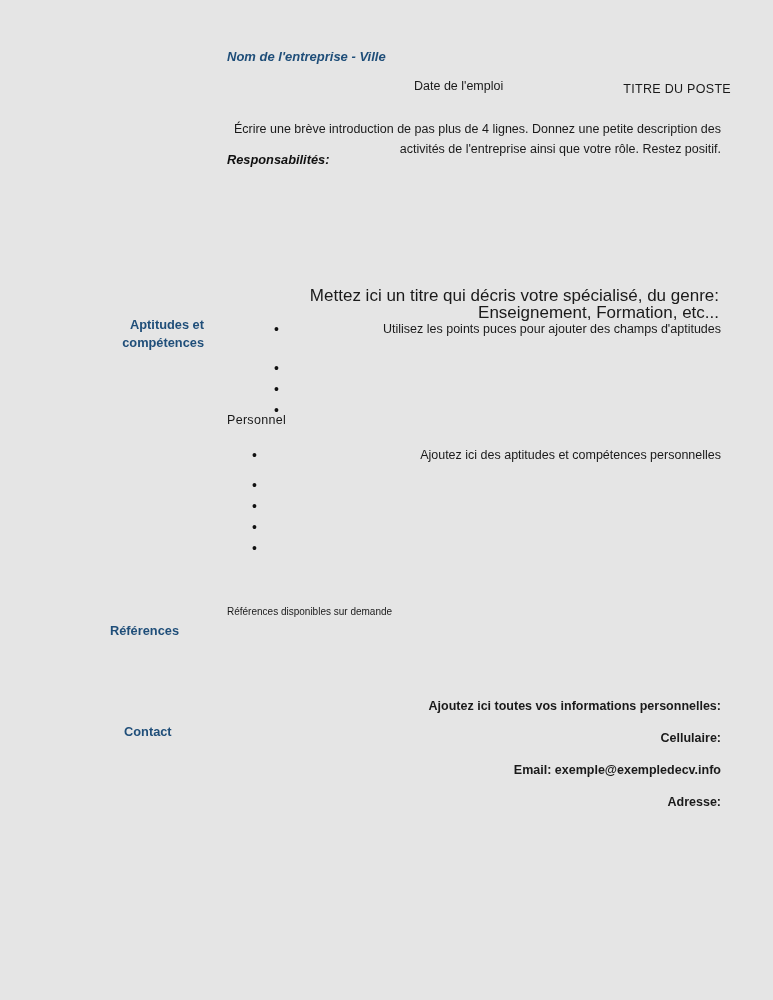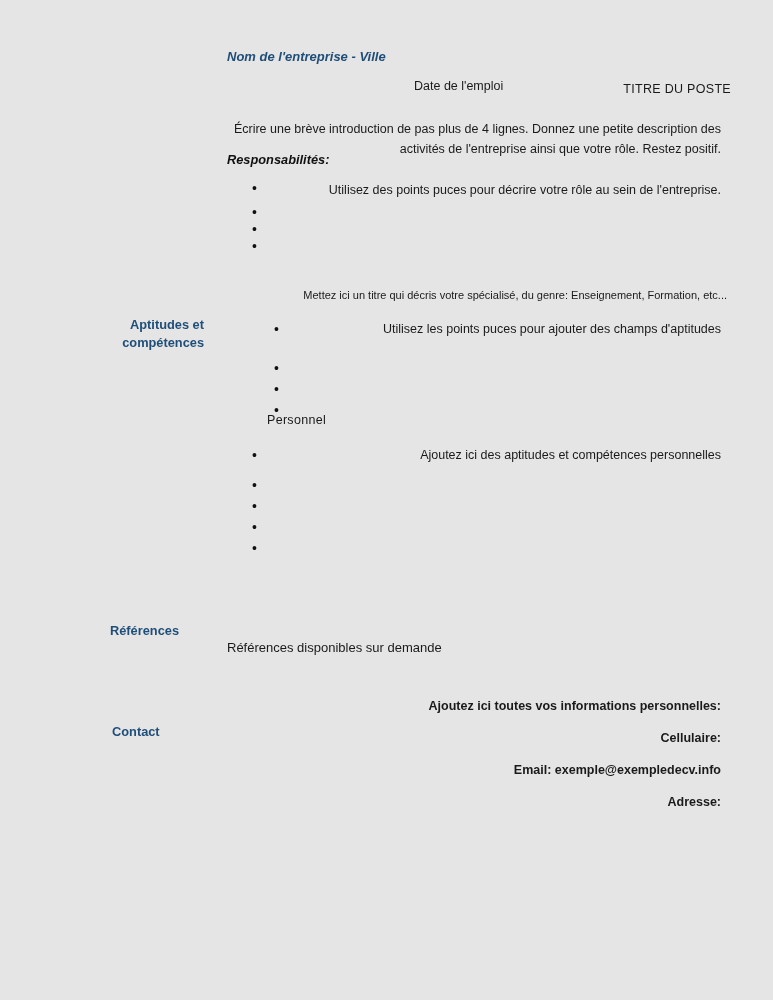--- a/index.html
+++ b/index.html
@@ -68,34 +68,34 @@
 
   
   .side-label {
     position: absolute;
     font-size: 12.8px; font-weight: bold;
     color: var(--accent);
     line-height: 18px;
   }
   .label-skills     { top: 288px; left: 104px; width: 100px; margin-top: 28px; }
   .label-references { top: 622px; left: 110px; }
-  .label-contact    { top: 723px; left: 112px; }
+  .label-contact    { top: 723px; left: 124px; }
 
   
   .skills-intro {
-    position: absolute; top: 287px; left: 227px; width: 500px;
-    font-size: 11px; color: #1a1a1a; line-height: 17px;
+    position: absolute; top: 287px; left: 219px; width: 500px;
+    font-size: 17px; color: #1a1a1a; line-height: 17px;
   }
   .personnel-heading {
     position: absolute; top: 413px; left: 227px;
-    font-size: 12.5px; color: #1a1a1a; letter-spacing: .3px; margin-left: 40px;
+    font-size: 12.5px; color: #1a1a1a; letter-spacing: .3px;
   }
   .references-text {
-    position: absolute; top: 640px; left: 227px;
-    font-size: 13px; color: #1a1a1a;
+    position: absolute; top: 606px; left: 227px;
+    font-size: 10px; color: #1a1a1a;
   }
   .contact-block {
     position: absolute; top: 700px; left: 227px; width: 494px; font-weight: bold;
   }
   .contact-block p {
     margin: 0 0 19px 0;
     font-size: 12.5px; line-height: 13px; color: #1a1a1a;
   }
 </style>
 </head>
@@ -107,26 +107,20 @@
 
   <div class="jobtitle-row">
     <span class="job-title">TITRE DU POSTE</span>
     <span class="job-date">Date de l'emploi</span>
   </div>
 
   <p class="intro-par">Écrire une brève introduction de pas plus de 4 lignes. Donnez une petite description des activités de l'entreprise ainsi que votre rôle. Restez positif.</p>
 
   <div class="resp-heading">Responsabilités:</div>
 
-  <ul class="bullets exp-bullets">
-    <li><span>Utilisez des points puces pour décrire votre rôle au sein de l'entreprise.</span></li>
-    <li><span></span></li>
-    <li><span></span></li>
-    <li><span></span></li>
-  </ul>
 
   <div class="side-label label-skills">Aptitudes et compétences</div>
 
   <div class="skills-intro">Mettez ici un titre qui décris votre spécialisé, du genre: Enseignement, Formation, etc...</div>
 
   <ul class="bullets skill-bullets">
     <li><span>Utilisez les points puces pour ajouter des champs d'aptitudes</span></li>
     <li><span></span></li>
     <li><span></span></li>
     <li><span></span></li>

